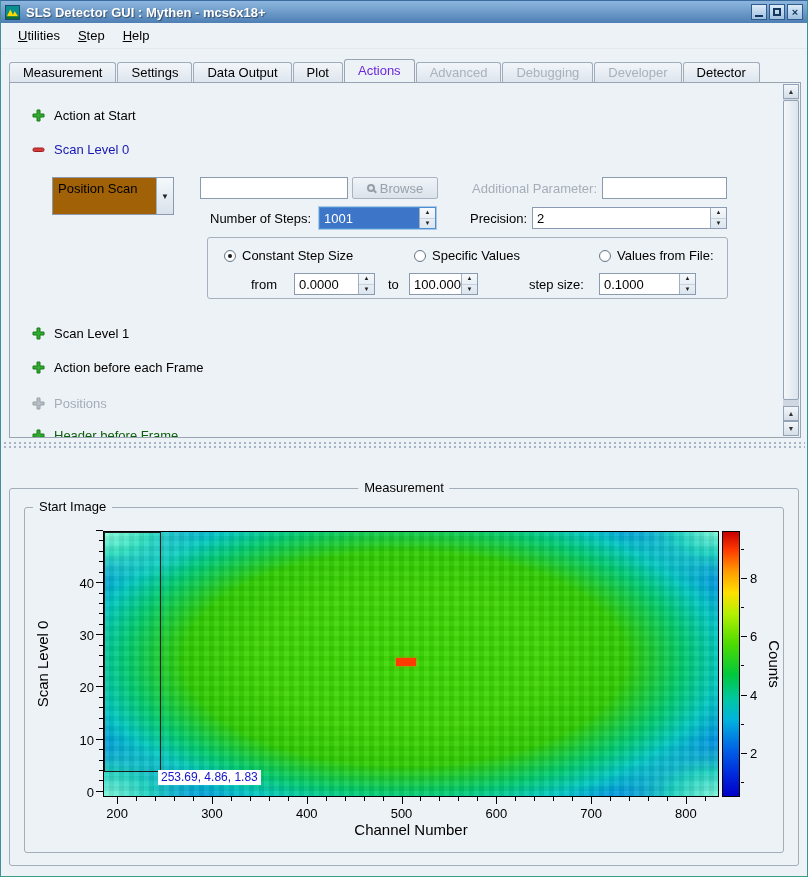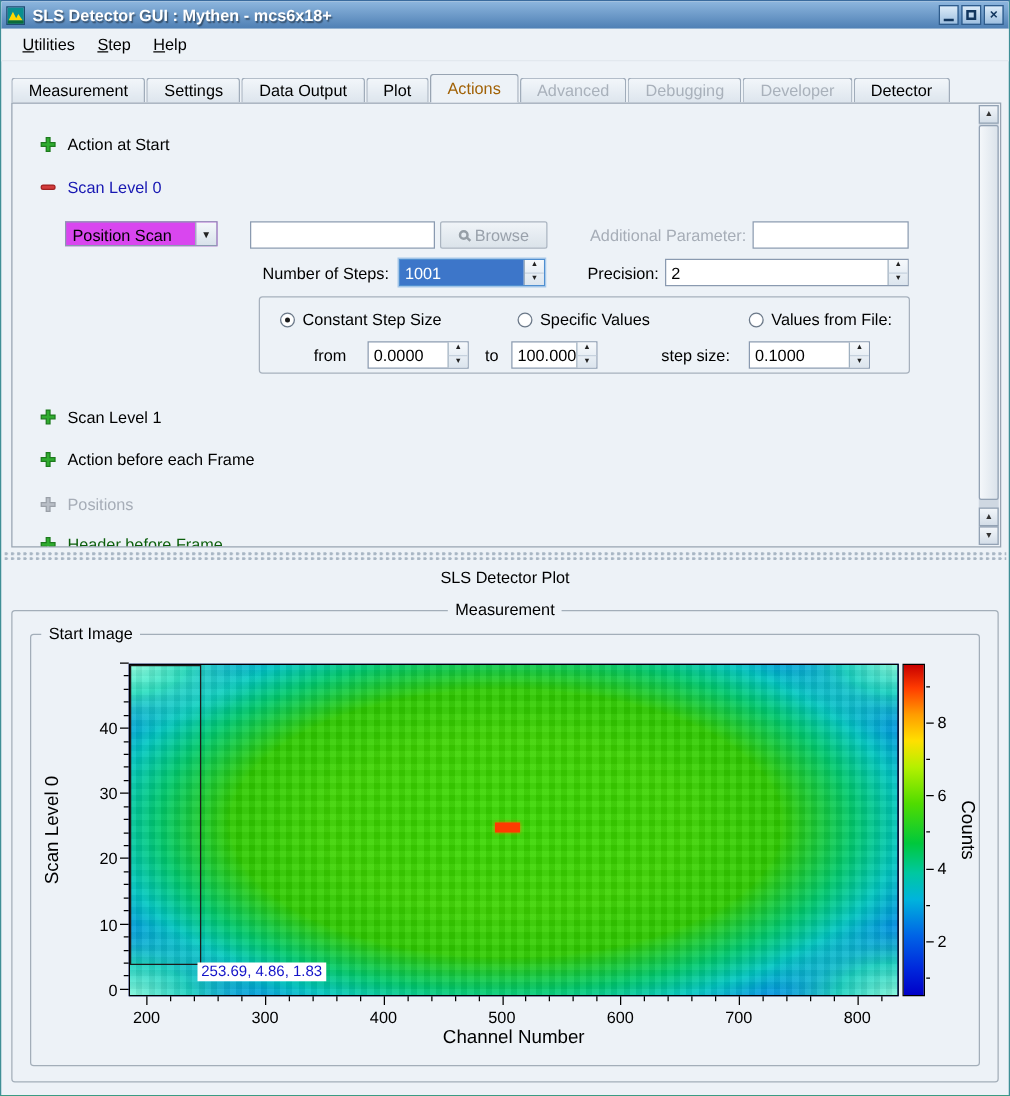--- a/index.html
+++ b/index.html
@@ -16,34 +16,34 @@
   .winbtn.close { font-weight:bold; }
 
   
   .menubar { position:absolute; left:0; top:22px; right:0; height:26px; background:#edf2f7; display:flex; align-items:center; padding-left:8px; border-bottom:1px solid #e2e8ee; }
   .menu-item { display:block; padding:3px 9px; cursor:default; }
   .menu-item::first-letter { text-decoration:underline; }
 
   
   .tabs { position:absolute; left:8px; top:60px; width:792px; height:21px; display:flex; align-items:flex-end; }
   .tab { height:20px; margin-top:1px; padding:0 13px; line-height:19px; background:linear-gradient(#f2f6fa,#dde5ed); border:1px solid #a0acba; border-bottom:none; border-radius:3px 3px 0 0; margin-right:1px; white-space:nowrap; }
-  .tab.active { height:23px; margin-top:-2px; line-height:22px; background:#edf2f7; border-color:#98a4b2; color:#a16207; position:relative; z-index:3; }
+  .tab.active { height:23px; margin-top:-2px; line-height:22px; background:#edf2f7; border-color:#98a4b2; color:#6d28d9; position:relative; z-index:3; }
   .tab.disabled { color:#a9b1bb; }
 
   
   .pane { position:absolute; left:8px; top:81px; width:792px; height:356px; border:1px solid #98a4b2; background:#edf2f7; overflow:hidden; z-index:2; }
   .prow { position:absolute; display:flex; align-items:center; gap:9px; height:16px; white-space:nowrap; }
   .blue-item { color:#1717b2; }
   .gray-item { color:#a6adb7; }
   .green-item { color:#0b5e0b; }
   .plabel { position:absolute; white-space:nowrap; }
   .dis { color:#a6adb7; }
 
   .tfield { position:absolute; height:22px; background:#fff; border:1px solid #8a9ab0; }
-  .combo { position:absolute; height:20px; background:#d946ef; border:1px solid #8a9ab0; display:flex; }
+  .combo { position:absolute; height:38px; background:#a16207; border:1px solid #8a9ab0; display:flex; }
   .combo .ctext { flex:1; padding:3px 5px; white-space:nowrap; }
   .combo .cbtn { width:17px; border-left:1px solid #9fb0c0; background:linear-gradient(#f4f8fb,#d9e2eb); display:flex; align-items:center; justify-content:center; font-size:8px; color:#222; }
   .btn { position:absolute; height:22px; border:1px solid #aab4c0; background:linear-gradient(#f0f4f8,#dbe3ea); border-radius:2px; display:flex; align-items:center; justify-content:center; gap:5px; color:#99a1ab; }
   .mag { width:8px; height:8px; border:2px solid #969ea6; border-radius:50%; position:relative; display:inline-block; }
   .mag::after { content:''; position:absolute; width:5px; height:2px; background:#969ea6; transform:rotate(45deg); right:-4px; bottom:-2px; }
 
   .spin { position:absolute; height:22px; display:flex; background:#fff; border:1px solid #8a9ab0; }
   .spin.focus { border-color:#4f8fd0; box-shadow:0 0 0 1px #a9c9ea; }
   .spin .sval { flex:1; padding:3px 4px; overflow:hidden; white-space:nowrap; }
   .spin .sval.sel { background:#3d76c9; color:#fff; }
@@ -264,21 +264,20 @@
     <div class="sbar">
       <span class="sb-btn" style="top:0">▲</span>
       <div class="sb-thumb" style="top:16px;height:300px"></div>
       <span class="sb-btn" style="bottom:15px">▲</span>
       <span class="sb-btn" style="bottom:0">▼</span>
     </div>
   </div>
 
   <div class="dock-sep">
     <div class="dock-dots"></div>
-    <div class="dock-title">SLS Detector Plot</div>
   </div>
 
   <div class="bottom">
     <div class="groupbox" style="left:8px;right:8px;top:14px;height:378px">
       <span class="legend center">Measurement</span>
 
       <div class="groupbox" style="left:14px;right:14px;top:18px;height:346px">
         <span class="legend left">Start Image</span>
 
         <div class="plot-wrap">

